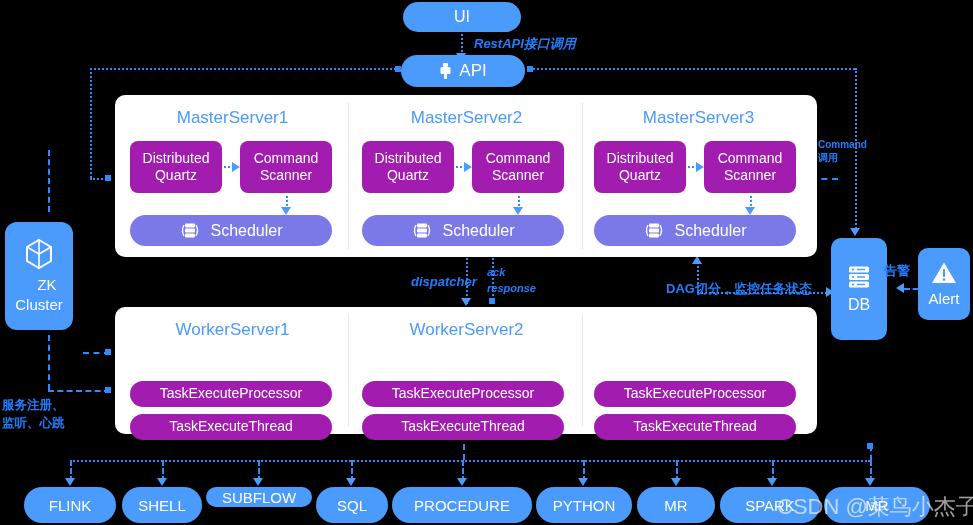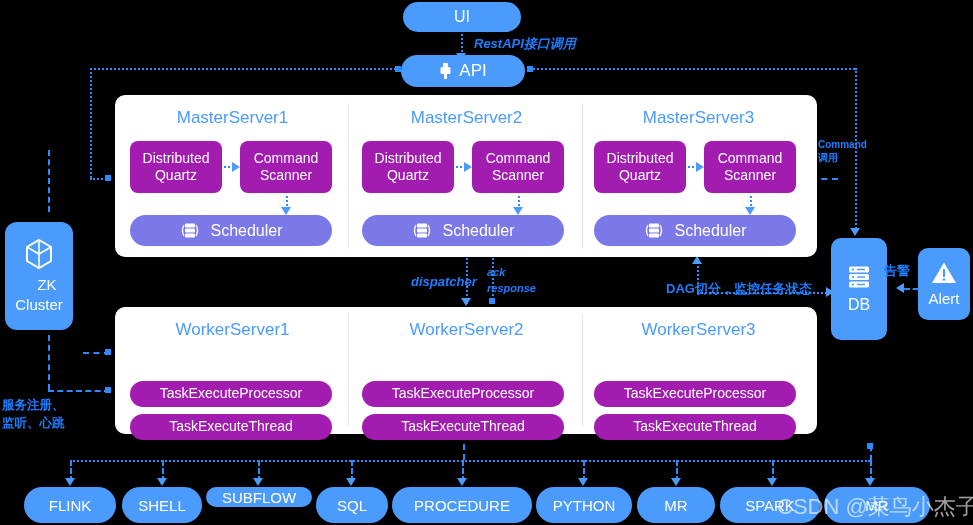--- a/index.html
+++ b/index.html
@@ -229,21 +229,20 @@
   <div class="vdiv" style="left:582px;top:314px;height:112px;"></div>
 
   <div class="srvtitle" style="left:135px;top:320px;width:195px;">WorkerServer1</div>
   <div class="lightpill rr" style="left:130px;top:356px;width:202px;height:26px;">TaskExecuteProcessor</div>
   <div class="lightpill rr" style="left:130px;top:389px;width:202px;height:26px;">TaskExecuteThread</div>
 
   <div class="srvtitle" style="left:369px;top:320px;width:195px;">WorkerServer2</div>
   <div class="lightpill rr" style="left:362px;top:356px;width:202px;height:26px;">TaskExecuteProcessor</div>
   <div class="lightpill rr" style="left:362px;top:389px;width:202px;height:26px;">TaskExecuteThread</div>
 
-  <div class="srvtitle" style="left:601px;top:320px;width:195px;">WorkerServer3</div>
   <div class="lightpill rr" style="left:594px;top:356px;width:202px;height:26px;">TaskExecuteProcessor</div>
   <div class="lightpill rr" style="left:594px;top:389px;width:202px;height:26px;">TaskExecuteThread</div>
 
   <div class="pill" style="left:831px;top:238px;width:56px;height:102px;border-radius:10px;flex-direction:column;gap:6px;">
     <span class="ico">
       <svg width="26" height="26" viewBox="0 0 26 26">
         <rect x="3" y="2.5" width="20" height="6" rx="1.5" fill="#fff"></rect>
         <rect x="3" y="10" width="20" height="6" rx="1.5" fill="#fff"></rect>
         <rect x="3" y="17.5" width="20" height="6" rx="1.5" fill="#fff"></rect>
         <circle cx="7" cy="5.5" r="1.1" fill="#4a9bfb"></circle>

